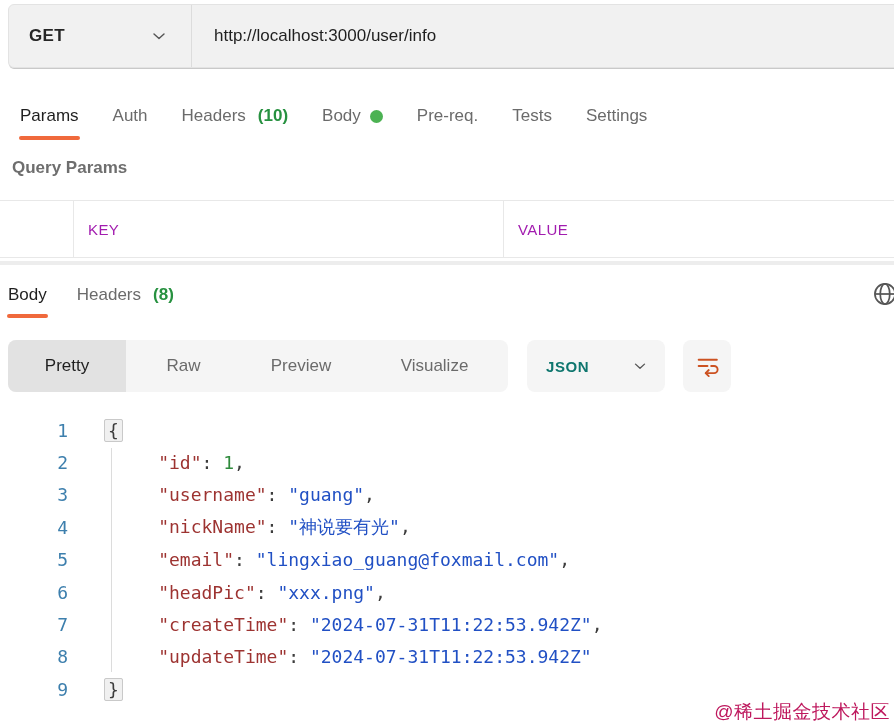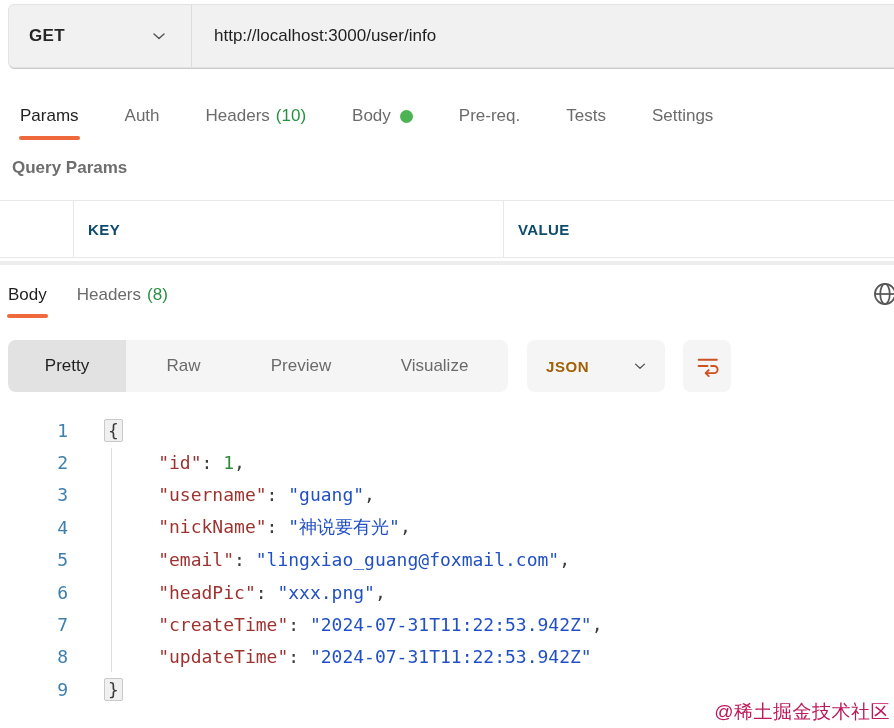--- a/index.html
+++ b/index.html
@@ -17,59 +17,59 @@
   }
   .method {
     width:183px; flex:none; display:flex; align-items:center;
     justify-content:space-between; padding:0 22px 0 20px;
     border-right:1px solid #dcdcdc; cursor:pointer; box-sizing:border-box;
   }
   .method-label { font-weight:bold; font-size:17px; color:#262626; letter-spacing:.3px; }
   .url { flex:1; display:flex; align-items:center; padding-left:22px; font-size:17px; color:#1f1f1f; }
 
   
-  .req-tabs { position:absolute; left:20px; top:92px; height:48px; display:flex; gap:46px;justify-content:flex-end; }
+  .req-tabs { position:absolute; left:20px; top:92px; height:48px; display:flex; gap:34px;justify-content:flex-end; }
   .resp-tabs { position:absolute; left:8px; top:272px; height:46px; display:flex; gap:30px; }
   .tab { position:relative; display:flex; align-items:center; font-size:17px; color:#6b6b6b; cursor:pointer; }
   .tab.active { color:#1f1f1f; }
   .tab .underline {
     position:absolute; left:-1px; right:-1px; bottom:0; height:4px;
     border-radius:2px; background:var(--accent,#f0693c);
   }
-  .count { color:var(--count-green,#279140); margin-left:6px; }
+  .count { color:var(--count-green,#279140); margin-left:12px;font-weight:bold; }
   .dot { width:13px; height:13px; border-radius:50%; background:var(--dot-green,#4cb253); margin-left:9px; }
 
   .query-title { position:absolute; left:12px; top:158px; font-size:17px; font-weight:bold; color:#6e6e6e; }
 
   
   .kv-table {
     position:absolute; left:0; right:0; top:200px; height:58px;
     border-top:1px solid #e8e8e8; border-bottom:1px solid #e8e8e8;
     display:flex; box-sizing:border-box;
   }
   .kv-col-check { width:74px; flex:none; border-right:1px solid #e8e8e8; box-sizing:border-box; }
   .kv-col-key { width:430px; flex:none; border-right:1px solid #e8e8e8; display:flex; align-items:center; padding-left:14px; box-sizing:border-box; }
   .kv-col-value { flex:1; display:flex; align-items:center; padding-left:14px; }
-  .kv-header { font-size:15px; font-weight:bold; color:#0c4a6e; letter-spacing:.4px; }
+  .kv-header { font-size:15px; font-weight:normal; color:#a21caf; letter-spacing:.4px; }
   .band { position:absolute; left:0; right:0; top:261px; height:4px; background:#ededed; }
 
   .globe { position:absolute; left:872px; top:281px; width:26px; height:26px; cursor:pointer; }
 
   
   .toolbar { position:absolute; left:8px; top:340px; height:52px; display:flex; }
   .segmented { width:500px; height:52px; background:#f5f5f5; border-radius:8px; display:flex; overflow:hidden; flex:none; }
   .segment { display:flex; align-items:center; justify-content:center; font-size:17px; color:#6b6b6b; cursor:pointer; }
   .segment.active { background:#e2e2e2; color:#1f1f1f; }
   .seg-0 { width:118px; } .seg-1 { width:115px; } .seg-2 { width:120px; } .seg-3 { width:147px; }
   .json-select {
     margin-left:19px; width:138px; height:52px; background:#f5f5f5; border-radius:8px;
     display:flex; align-items:center; justify-content:space-between;
     padding:0 16px 0 19px; cursor:pointer; box-sizing:border-box; flex:none;
   }
-  .json-label { font-size:15px; font-weight:bold; color:#a16207; letter-spacing:.6px;text-align:center; }
+  .json-label { font-size:15px; font-weight:bold; color:#0f766e; letter-spacing:.6px;text-align:center; }
   .wrap-btn {
     margin-left:18px; width:48px; height:52px; background:#f5f5f5; border-radius:8px;
     display:flex; align-items:center; justify-content:center; cursor:pointer; flex:none;
   }
 
   
   .code {
     position:absolute; left:0; right:0; top:406px; padding-top:8px;
     font-family:"DejaVu Sans Mono", monospace; font-size:18px;
   }

